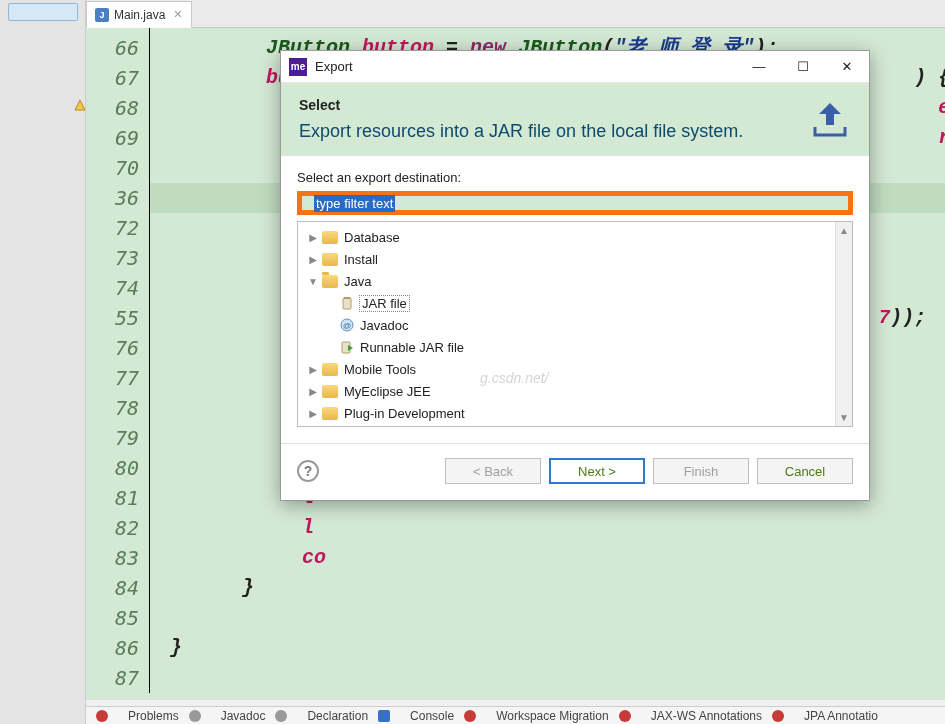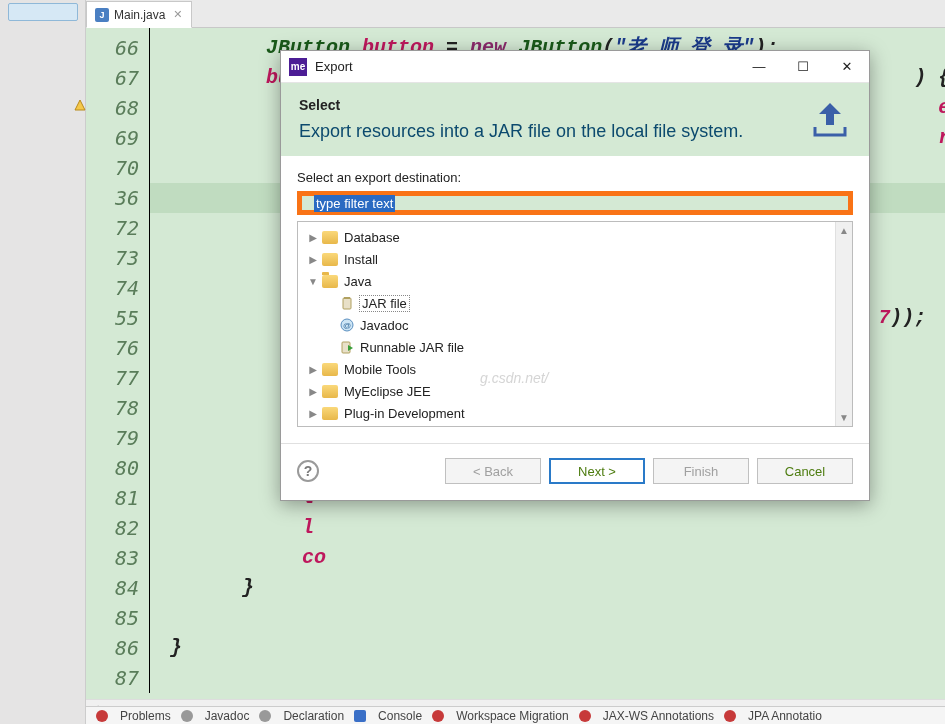--- a/index.html
+++ b/index.html
@@ -133,21 +133,21 @@
   display: flex;
   gap: 2px;
   font-size: 12px;
   color: #444;
   padding-left: 6px;
   overflow: hidden;
 }
 .bottom-tabs .btab {
   display: inline-flex;
   align-items: center;
-  gap: 12px;
+  gap: 20px;
   padding: 0 4px;
   white-space: nowrap;
   justify-content: flex-end;
 }
 .bottom-tabs .bicon {
   width: 12px; height: 12px;
   border-radius: 50%;
   background: #c73a3a;
   display: inline-block;
 }

